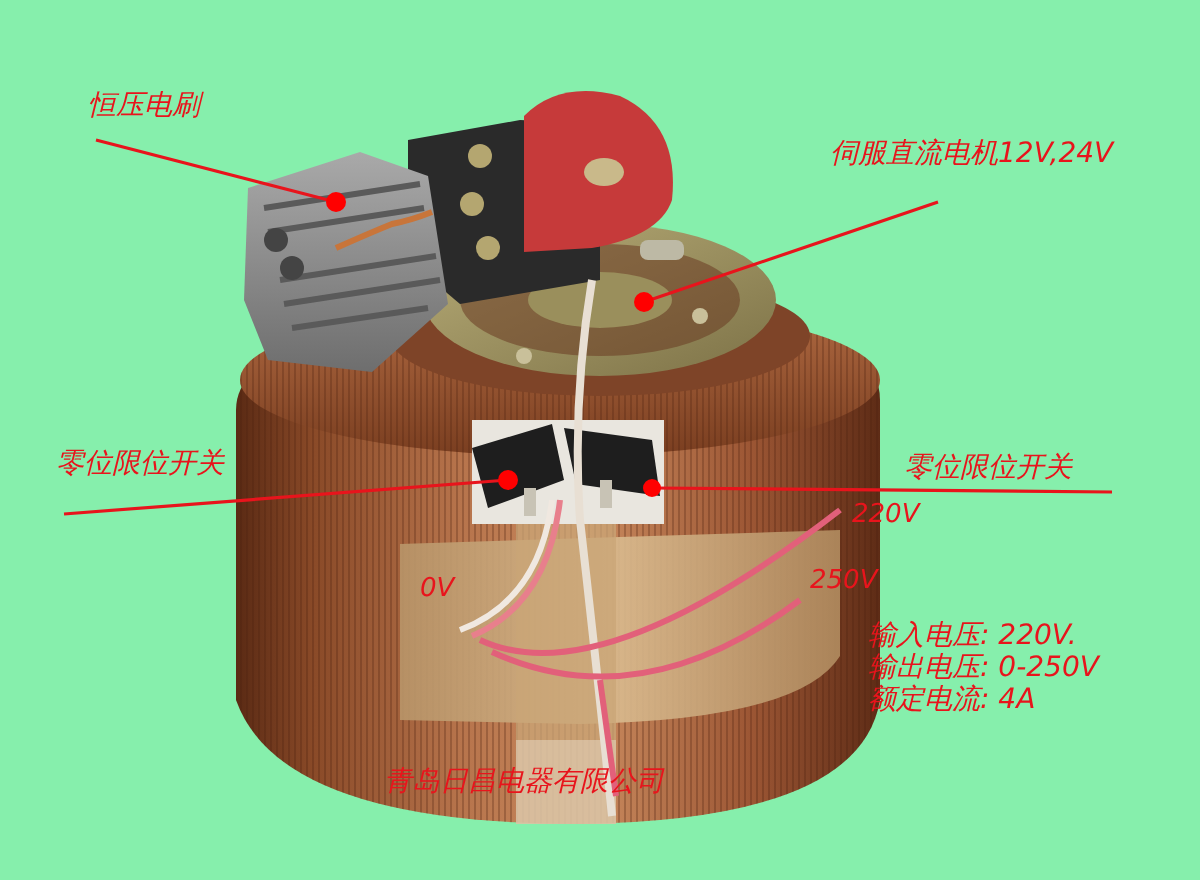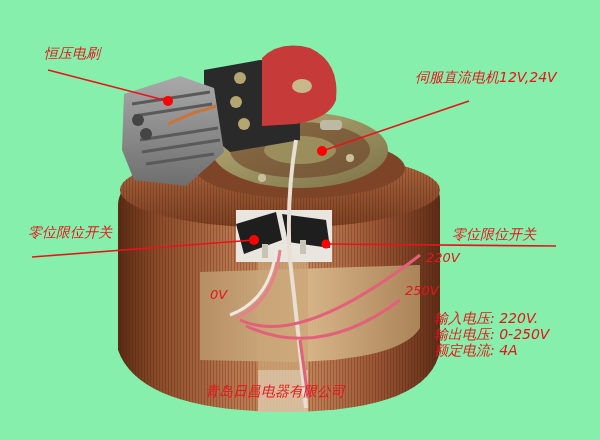--- a/index.html
+++ b/index.html
@@ -136,14 +136,14 @@
   <div class="label l13" style="left:426px;top:251px;">220V</div>
   <div class="label l13" style="left:405px;top:284px;">250V</div>
   <div class="label l13" style="left:210px;top:288px;">0V</div>
 
   <div class="spec">
     <div><span>输入电压:</span> <span>220V.</span></div>
     <div><span>输出电压:</span> <span>0-250V</span></div>
     <div><span>额定电流:</span> <span>4A</span></div>
   </div>
 
-  <div class="label l14" style="left:205px;top:384px;">青岛日昌电器有限公司</div>
+  <div class="label l14" style="left:192px;top:384px;">青岛日昌电器有限公司</div>
 </div>
 
 </body></html>

